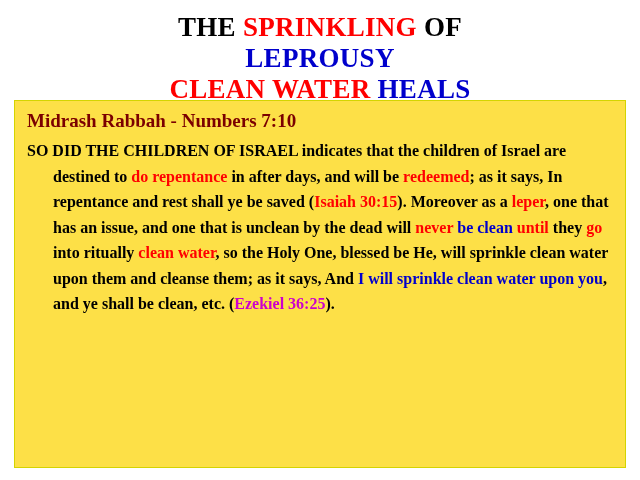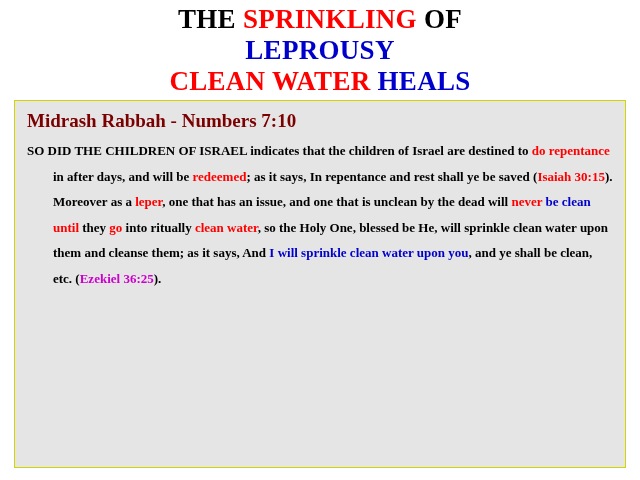--- a/index.html
+++ b/index.html
@@ -18,48 +18,48 @@
     width: 640px;
     height: 480px;
     box-sizing: border-box;
   }
   .title {
     text-align: center;
     font-family: "Liberation Serif", serif;
     font-weight: bold;
     font-size: 27px;
     line-height: 31px;
-    padding-top: 4px;
+    padding-top: 12px;
     letter-spacing: 0.3px;
   }
   .title .ln {
     display: block;
     white-space: nowrap;
   }
   .body-box {
     position: absolute;
     left: 14px;
     top: 100px;
     width: 612px;
     height: 368px;
-    background: #e5e5e5;
+    background: #fde047;
     border: 1px solid #d4d400;
     box-sizing: border-box;
     padding: 8px 12px 0 12px;
   }
   .source {
     color: #7b0000;
     font-weight: bold;
     font-size: 19px;
     line-height: 23px;
     margin: 0 0 6px 0;
   }
   .para {
     font-weight: bold;
-    font-size: 13px;
+    font-size: 16px;
     line-height: 25.5px;
     color: #000000;
     margin: 0;
     text-indent: 0;
     padding-left: 26px;
   }
   .para .first {
     margin-left: -26px;
   }
 </style>

